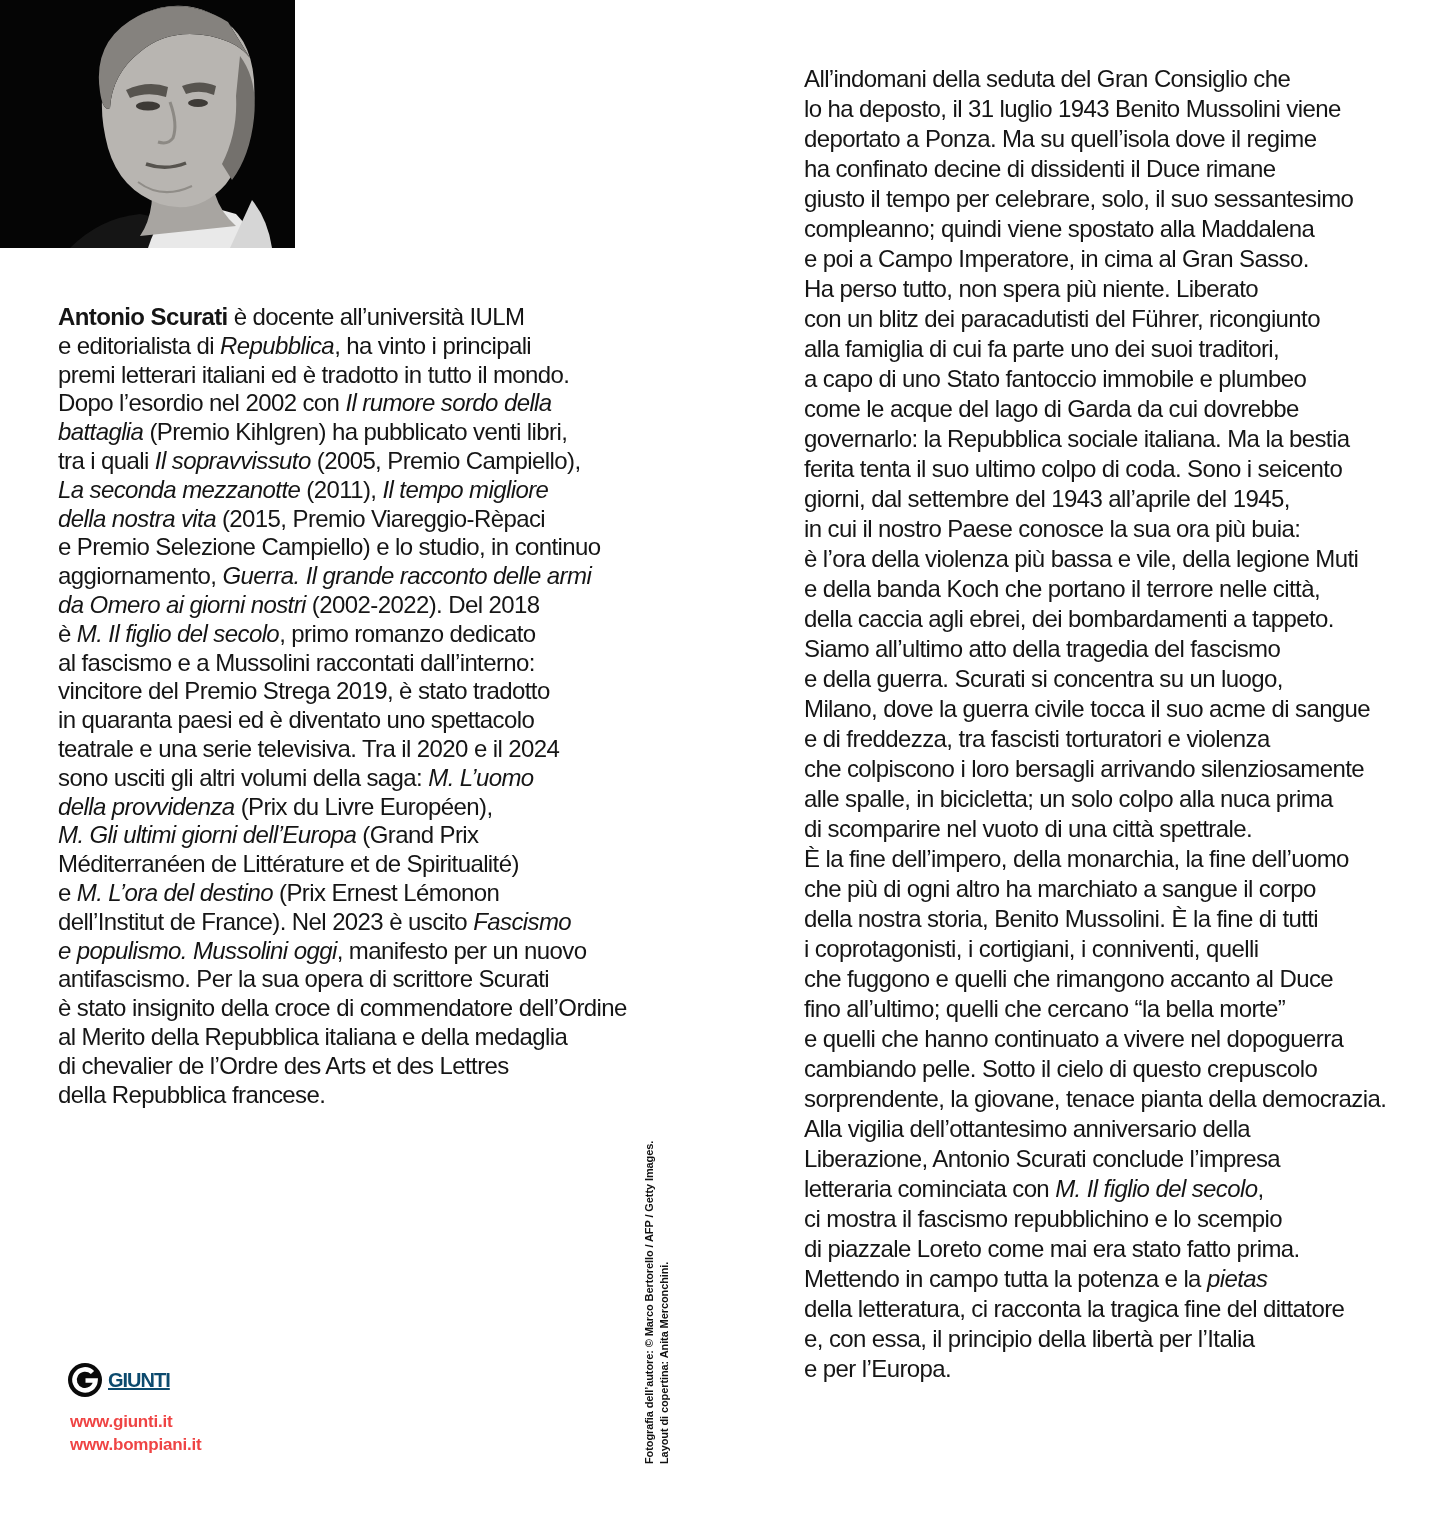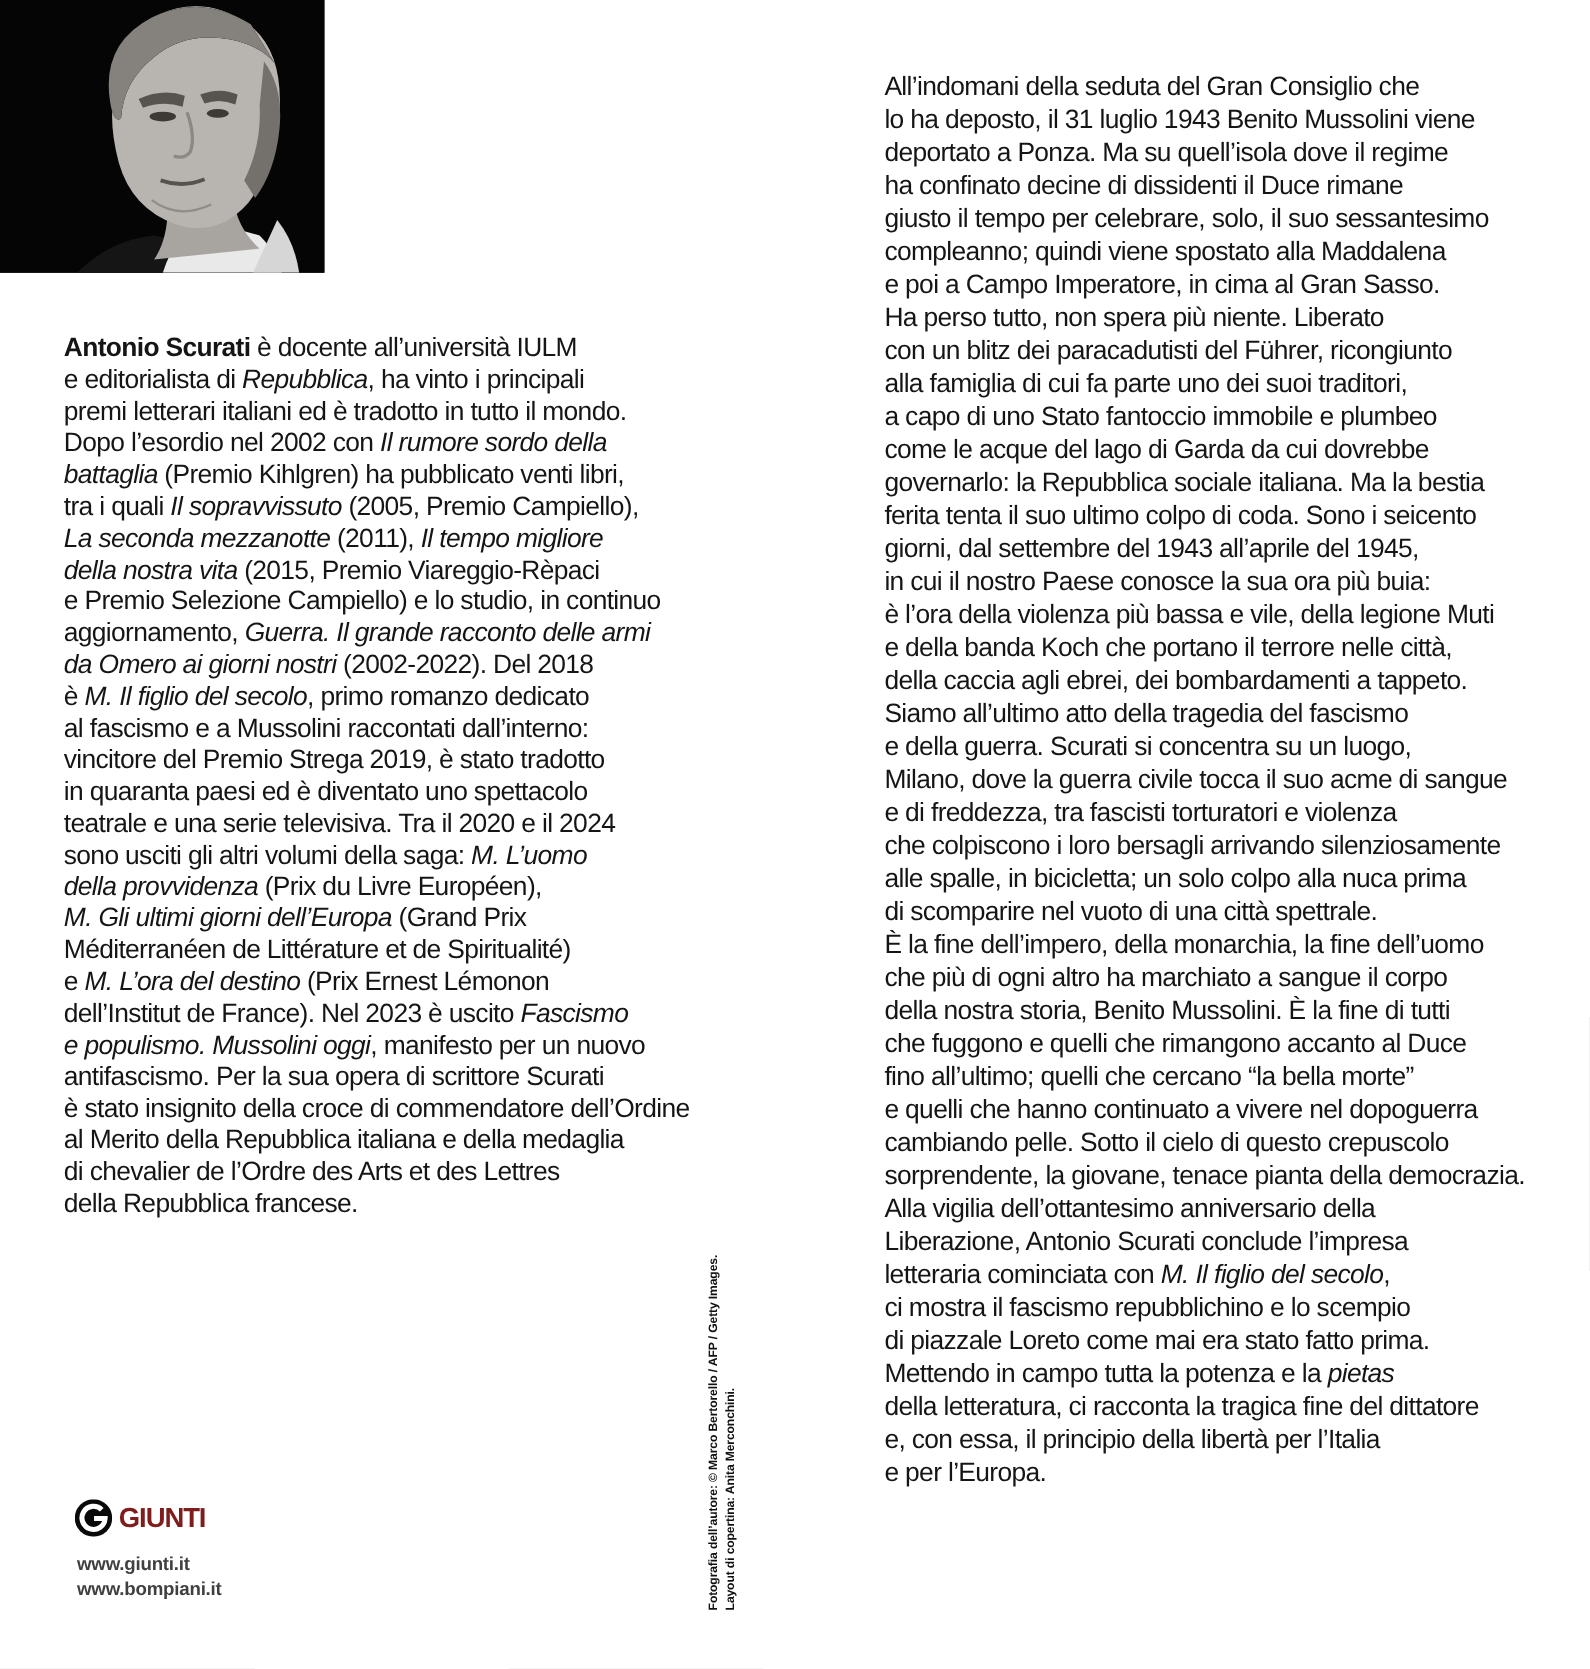--- a/index.html
+++ b/index.html
@@ -31,27 +31,28 @@
   }
   .line { white-space:nowrap; }
   .b { font-weight:bold; }
   .i { font-style:italic; }
   .publisher {
     position:absolute; left:68px; top:1363px;
     display:flex; align-items:center; gap:6px;
   }
   .logo-mark { width:34px; height:34px; display:block; }
   .logo-text {
-    font-size:25px; font-weight:bold; letter-spacing:-1px;
-    color:#7f1d1d;
+    font-size:20px; font-weight:bold; letter-spacing:-1px;
+    color:#0c4a6e;
+    text-decoration:underline;
   }
   .websites {
     position:absolute; left:70px; top:1410px;
     font-size:17px; font-weight:bold; line-height:23px;
-    letter-spacing:-0.2px; color:#404040;
+    letter-spacing:-0.2px; color:#ef4444;
   }
   .credits {
     position:absolute; left:642px; top:1464px;
     transform:rotate(-90deg); transform-origin:0 0;
     font-size:11px; font-weight:bold; line-height:15px;
     letter-spacing:-0.1px; white-space:nowrap; color:#111;
   }
 </style>
 </head>
 <body>
@@ -144,20 +145,21 @@
       <div class="line"><span>Siamo all’ultimo atto della tragedia del fascismo</span></div>
       <div class="line"><span>e della guerra. Scurati si concentra su un luogo,</span></div>
       <div class="line"><span>Milano, dove la guerra civile tocca il suo acme di sangue</span></div>
       <div class="line"><span>e di freddezza, tra fascisti torturatori e violenza</span></div>
       <div class="line"><span>che colpiscono i loro bersagli arrivando silenziosamente</span></div>
       <div class="line"><span>alle spalle, in bicicletta; un solo colpo alla nuca prima</span></div>
       <div class="line"><span>di scomparire nel vuoto di una città spettrale.</span></div>
       <div class="line"><span>È la fine dell’impero, della monarchia, la fine dell’uomo</span></div>
       <div class="line"><span>che più di ogni altro ha marchiato a sangue il corpo</span></div>
       <div class="line"><span>della nostra storia, Benito Mussolini. È la fine di tutti</span></div>
+      <div class="line"><span>i coprotagonisti, i cortigiani, i conniventi, quelli</span></div>
       <div class="line"><span>che fuggono e quelli che rimangono accanto al Duce</span></div>
       <div class="line"><span>fino all’ultimo; quelli che cercano “la bella morte”</span></div>
       <div class="line"><span>e quelli che hanno continuato a vivere nel dopoguerra</span></div>
       <div class="line"><span>cambiando pelle. Sotto il cielo di questo crepuscolo</span></div>
       <div class="line"><span>sorprendente, la giovane, tenace pianta della democrazia.</span></div>
       <div class="line"><span>Alla vigilia dell’ottantesimo anniversario della</span></div>
       <div class="line"><span>Liberazione, Antonio Scurati conclude l’impresa</span></div>
       <div class="line"><span>letteraria cominciata con </span><span class="i">M. Il figlio del secolo</span><span>,</span></div>
       <div class="line"><span>ci mostra il fascismo repubblichino e lo scempio</span></div>
       <div class="line"><span>di piazzale Loreto come mai era stato fatto prima.</span></div>

